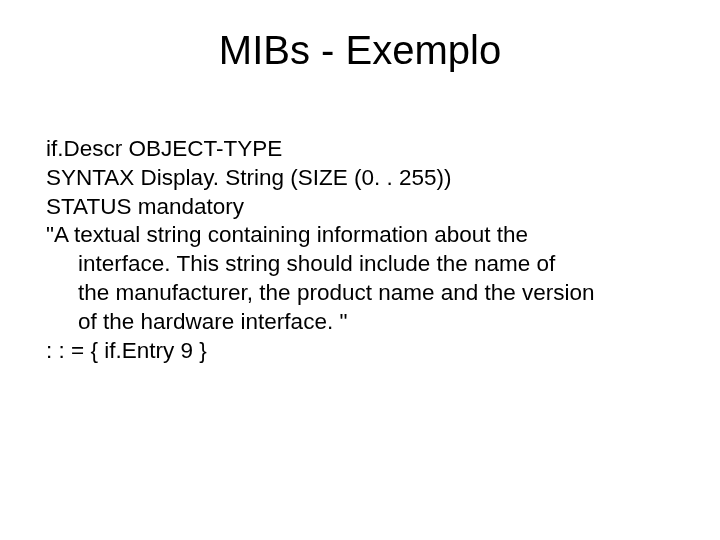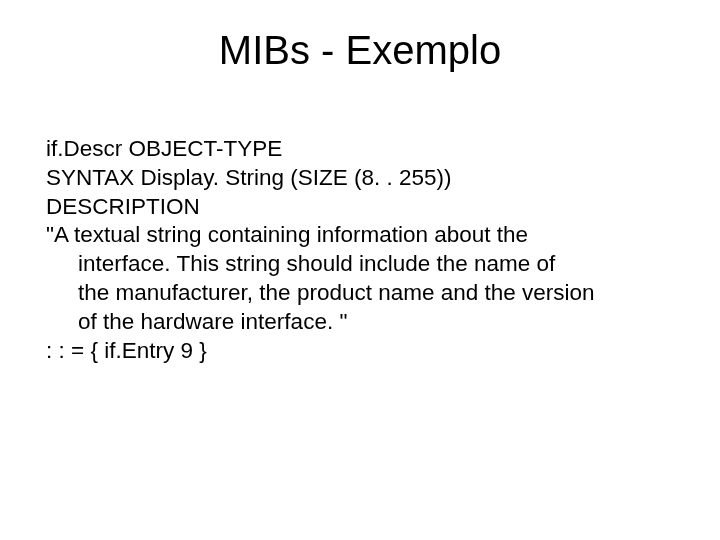--- a/index.html
+++ b/index.html
@@ -25,21 +25,21 @@
     .body .line { display: block; }
     .indent { padding-left: 32px; display: block; }
   </style>
 </head>
 <body>
 
 <div class="slide">
   <div class="title">MIBs - Exemplo</div>
   <div class="body">
     <span class="line">if.Descr OBJECT-TYPE</span>
-    <span class="line">SYNTAX  Display. String (SIZE (8. . 255))</span>
-    <span class="line">DESCRIPTION</span>
+    <span class="line">SYNTAX  Display. String (SIZE (0. . 255))</span>
+    <span class="line">STATUS  mandatory</span>
     <span class="line">"A textual string containing information about the</span>
     <span class="indent">interface.  This string should include the name of</span>
     <span class="indent">the manufacturer, the product name and the version</span>
     <span class="indent">of the hardware interface. "</span>
     <span class="line">: : = { if.Entry 9 }</span>
   </div>
 </div>
 
 </body></html>

